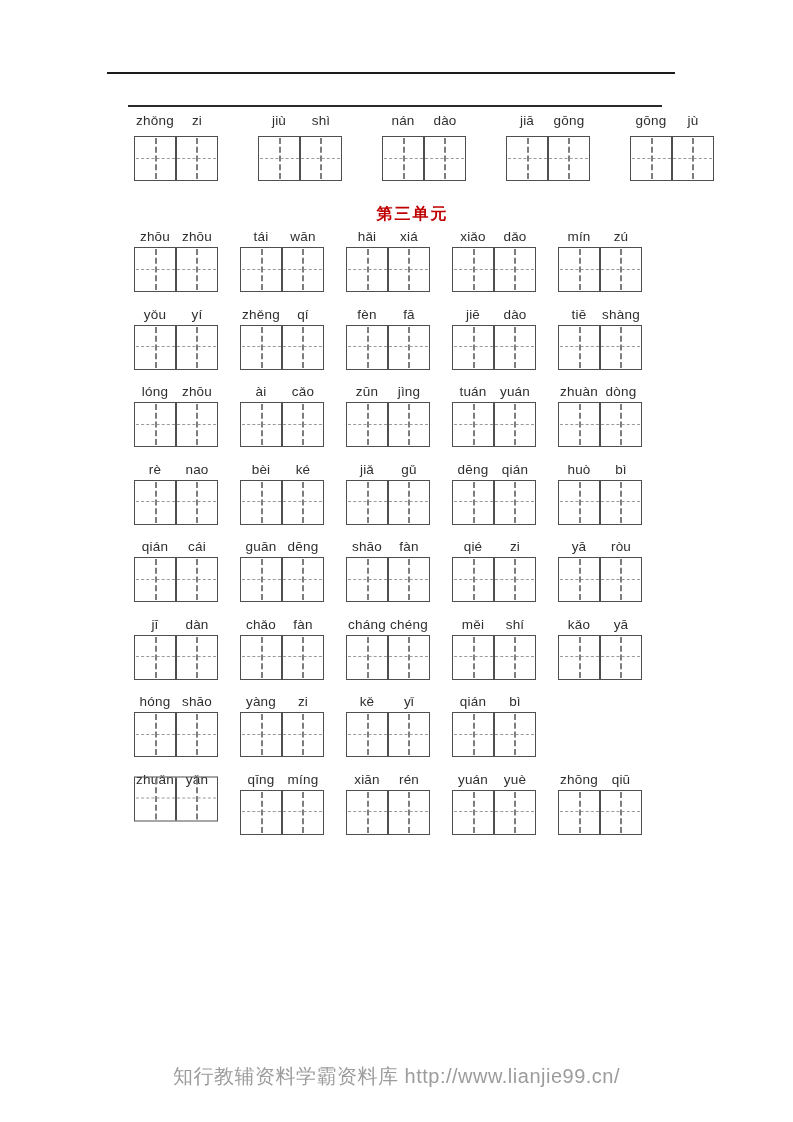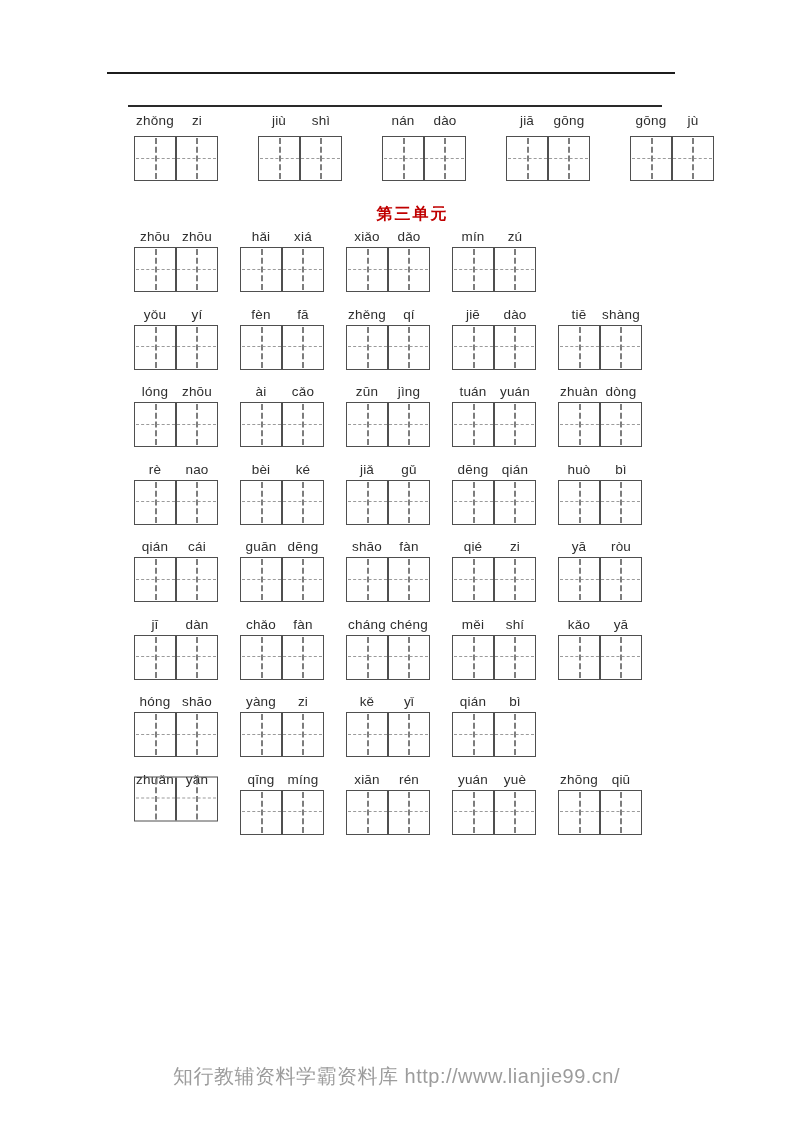--- a/index.html
+++ b/index.html
@@ -151,20 +151,32 @@
           </div>
           <div class="box">
             <i class="l-vsolid"></i>
             <i class="l-vdash p25"></i>
             <i class="l-vdash p75"></i>
             <i class="l-hdash"></i>
           </div>
         </div>
         <div class="group">
           <div class="py">
+            <span class="syl">tái</span>
+            <span class="syl">wān</span>
+          </div>
+          <div class="box">
+            <i class="l-vsolid"></i>
+            <i class="l-vdash p25"></i>
+            <i class="l-vdash p75"></i>
+            <i class="l-hdash"></i>
+          </div>
+        </div>
+        <div class="group">
+          <div class="py">
             <span class="syl">hǎi</span>
             <span class="syl">xiá</span>
           </div>
           <div class="box">
             <i class="l-vsolid"></i>
             <i class="l-vdash p25"></i>
             <i class="l-vdash p75"></i>
             <i class="l-hdash"></i>
           </div>
         </div>
@@ -201,34 +213,34 @@
           </div>
           <div class="box">
             <i class="l-vsolid"></i>
             <i class="l-vdash p25"></i>
             <i class="l-vdash p75"></i>
             <i class="l-hdash"></i>
           </div>
         </div>
         <div class="group">
           <div class="py">
+            <span class="syl">zhěng</span>
+            <span class="syl">qí</span>
+          </div>
+          <div class="box">
+            <i class="l-vsolid"></i>
+            <i class="l-vdash p25"></i>
+            <i class="l-vdash p75"></i>
+            <i class="l-hdash"></i>
+          </div>
+        </div>
+        <div class="group">
+          <div class="py">
             <span class="syl">fèn</span>
             <span class="syl">fā</span>
-          </div>
-          <div class="box">
-            <i class="l-vsolid"></i>
-            <i class="l-vdash p25"></i>
-            <i class="l-vdash p75"></i>
-            <i class="l-hdash"></i>
-          </div>
-        </div>
-        <div class="group">
-          <div class="py">
-            <span class="syl">zhěng</span>
-            <span class="syl">qí</span>
           </div>
           <div class="box">
             <i class="l-vsolid"></i>
             <i class="l-vdash p25"></i>
             <i class="l-vdash p75"></i>
             <i class="l-hdash"></i>
           </div>
         </div>
         <div class="group">
           <div class="py">

